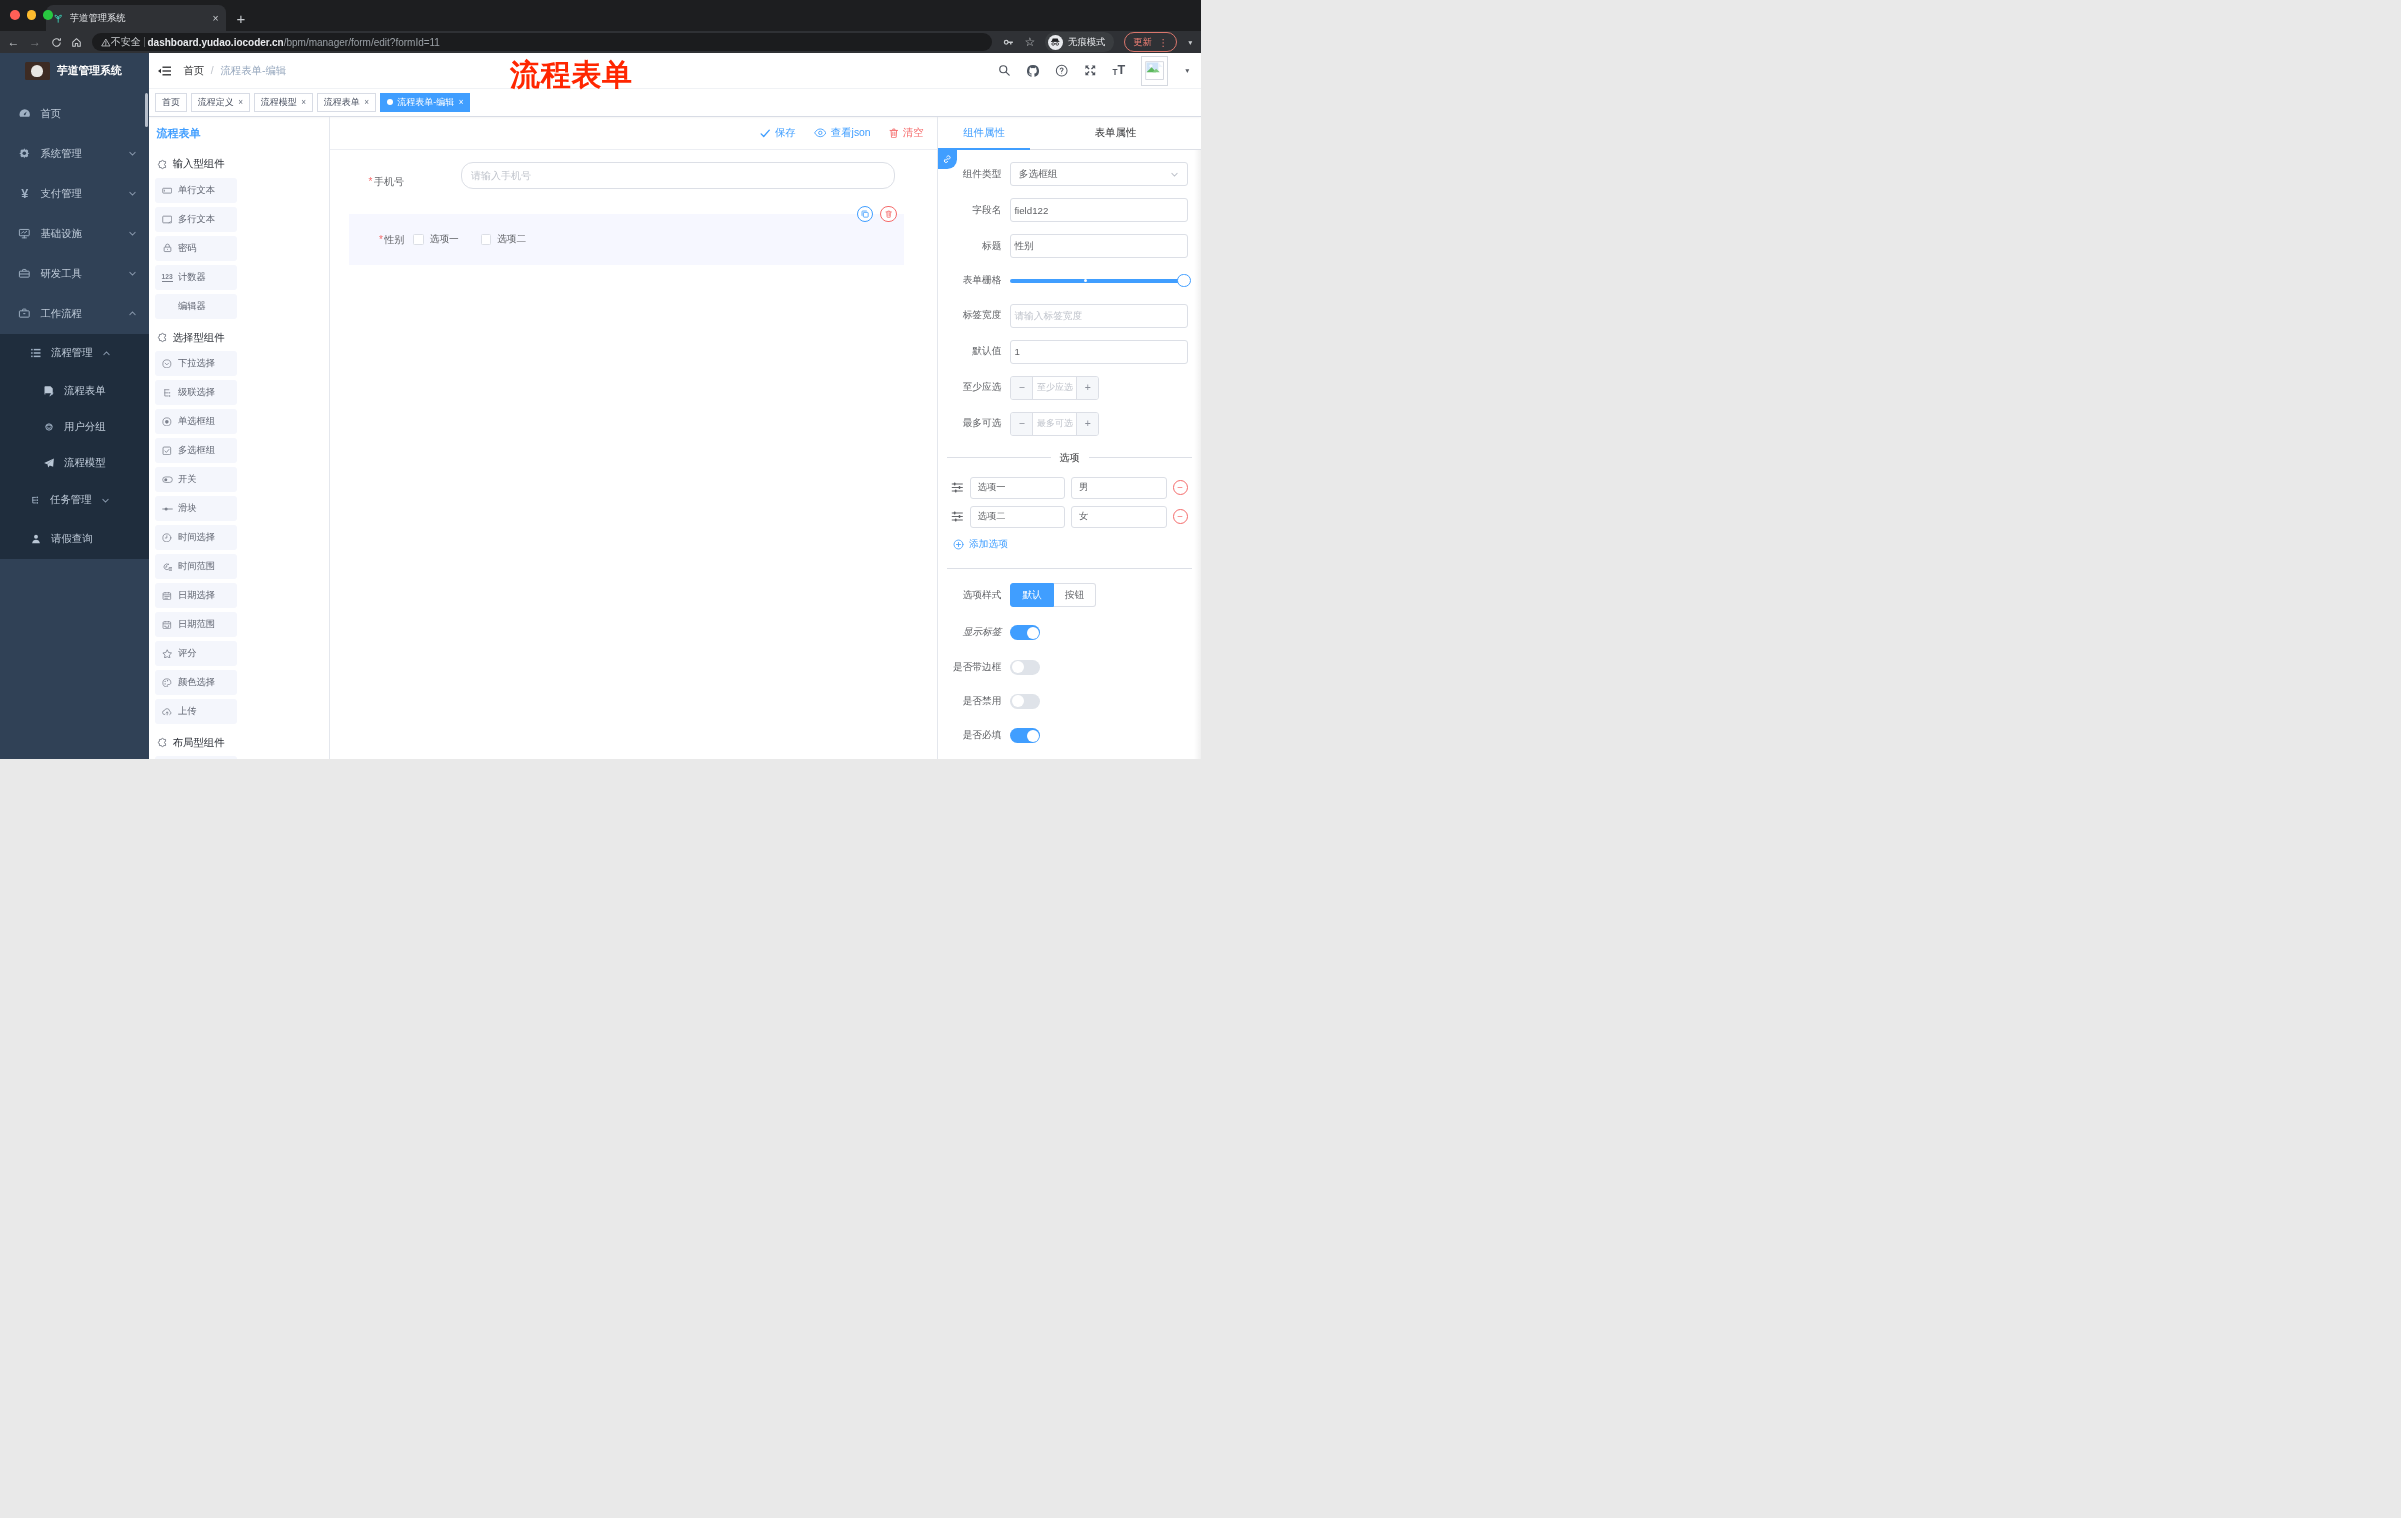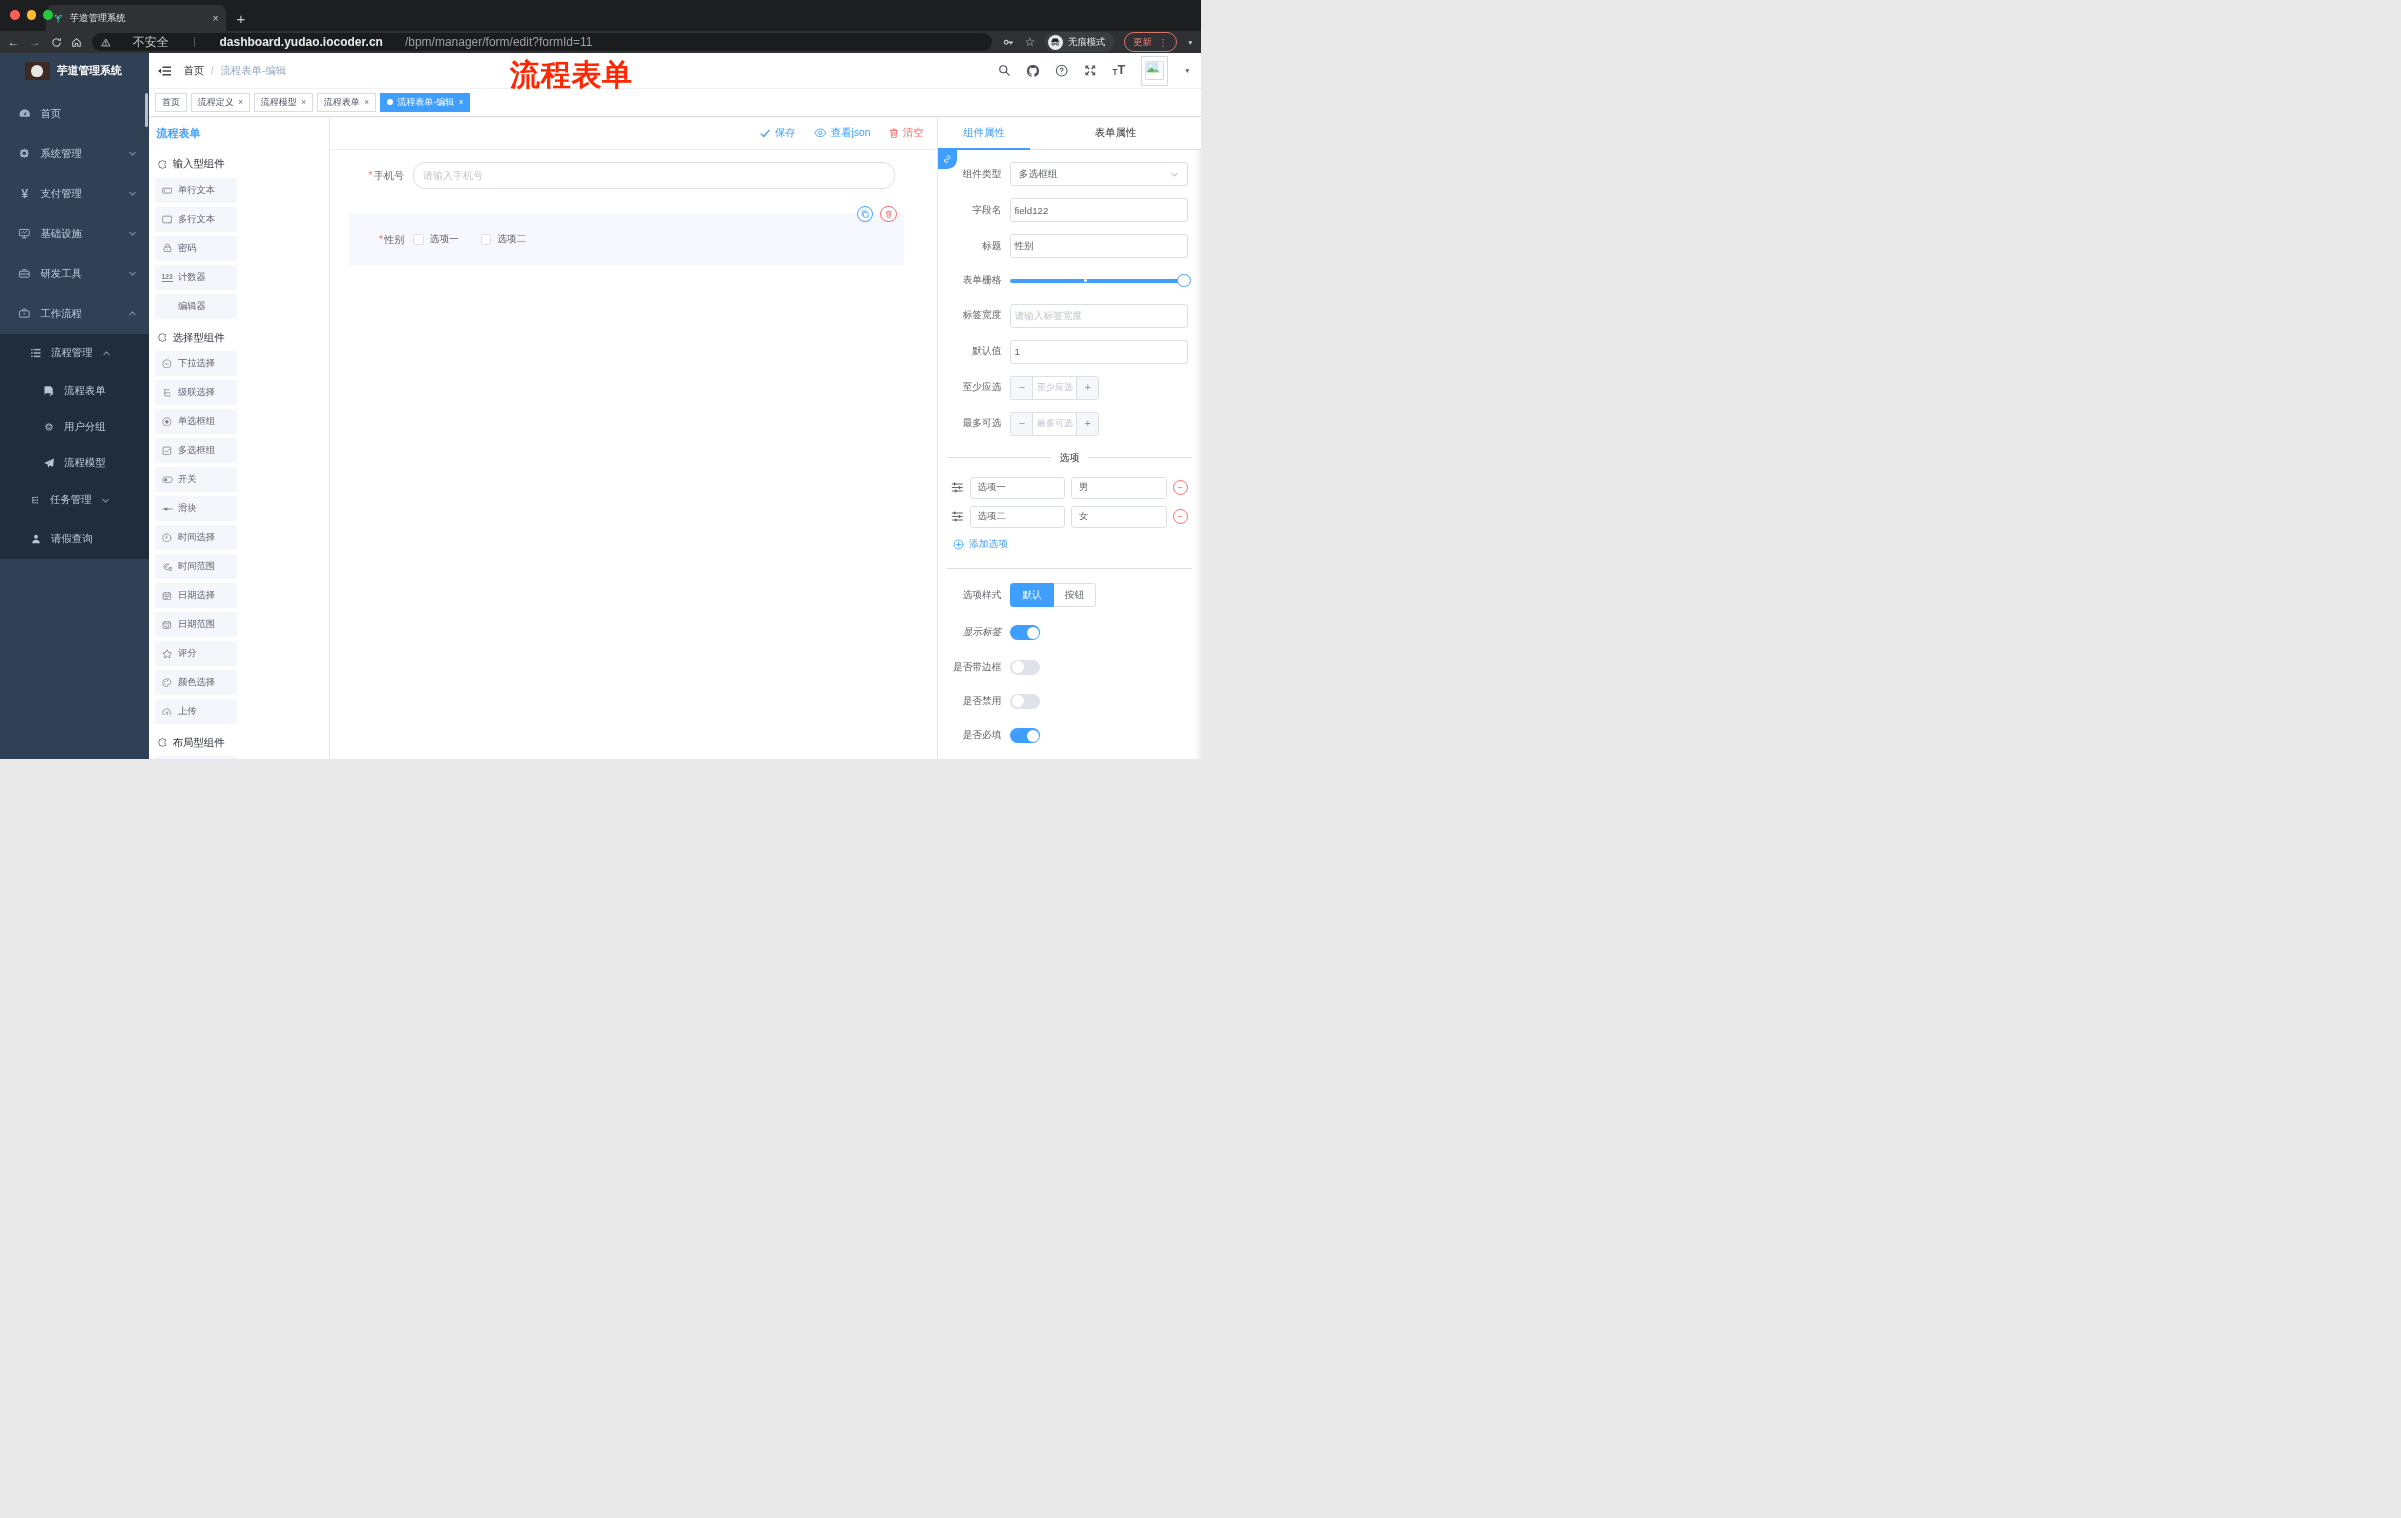--- a/index.html
+++ b/index.html
@@ -14,21 +14,21 @@
   .traffic span { width:9.7px; height:9.7px; border-radius:50%; }
   .t-red{background:#ff5f57}.t-yel{background:#febc2e}.t-grn{background:#28c840}
   .btab { margin-left:46px; width:180px; height:26px; background:#2f3135; border-radius:7.4px 7.4px 0 0;
           display:flex; align-items:center; gap:6px; padding:0 7.4px; color:#e8eaed; font-size:9.3px; }
   .btab-title { flex:1; white-space:nowrap; overflow:hidden; }
   .btab-close { color:#c8cbcf; font-size:10.4px; cursor:default; }
   .newtab { color:#c8cbcf; font-size:15px; margin-left:10.4px; padding-bottom:4.5px; }
   .urlrow { height:22px; background:#2f3135; display:flex; align-items:center; padding:0 7.4px; gap:9.7px; }
   .navic { color:#c7cacd; font-size:12px; line-height:1; }
   .urlpill { flex:1; height:18px; background:#1b1c1e; border-radius:9px; display:flex; align-items:center;
-             padding:0 9px; font-size:12px; gap:22px; min-width:0; }
+             padding:0 9px; font-size:10px; gap:0; min-width:0; }
   .sec-label { color:#c7cacd; }
   .pill-sep { width:0.7px; height:10.4px; background:#55585b; margin:0 3px; }
   .u-host { color:#e8eaed; font-weight:bold; }
   .u-path { color:#9aa0a6; }
   .incog { display:flex; align-items:center; gap:5.2px; background:#3a3d40; border-radius:9.7px; padding:2.2px 9px 2.2px 3px; }
   .incog-circ { width:15px; height:15px; border-radius:50%; background:#e8eaed; display:flex; align-items:center; justify-content:center; }
   .incog-label { color:#e8eaed; font-size:9.3px; }
   .upd { display:flex; align-items:center; gap:6.7px; border:1.1px solid #d9766c; border-radius:10.4px;
          padding:2.2px 8.2px; color:#ee7f74; font-size:9.3px; }
   .upd .dots { letter-spacing:0; font-size:9.7px; }
@@ -94,21 +94,21 @@
   .psec { margin-bottom:12px; }
   .req { color:#f56c6c; margin-right:1.5px; }
 
   
   .canvas { flex:1; display:flex; flex-direction:column; border-right:0.7px solid #e4e7ed; min-width:0; }
   .canvas-toolbar { height:33px; border-bottom:0.7px solid #eceef3; display:flex; align-items:center;
                     justify-content:flex-end; gap:18px; padding:0 13.4px; font-size:10.4px; flex-shrink:0; }
   .cbtn { display:flex; align-items:center; gap:4.5px; cursor:pointer; }
   .cbtn.blue { color:#409eff; } .cbtn.red { color:#f56c6c; }
   .canvas-body { flex:1; position:relative; padding:12px 0 0 0; }
-  .phone-row { display:flex; align-items:center; margin:0 42px 0 0; height:27px; }
+  .phone-row { display:flex; align-items:flex-end; margin:0 42px 0 0; height:27px;gap:48px; }
   .f-label { width:83px; text-align:right; padding-right:9px; font-size:10px; color:#606266; flex-shrink:0; }
   .f-input { flex:1; height:27px; border:0.7px solid #dcdfe6; border-radius:12px; padding:0 9px; font-size:10px;
              color:#606266; font-family:inherit; outline:none; }
   .f-input::placeholder, .pfinput::placeholder, .pinput::placeholder { color:#c0c4cc; }
   .sel-block { margin:25px 33px 0 19.3px; height:51px; background:#f6f7ff; position:relative;
                display:flex; align-items:center; }
   .blk-actions { position:absolute; top:-8.2px; right:7.4px; display:flex; gap:7.4px; }
   .act-circ { width:16.3px; height:16.3px; border-radius:50%; background:#fff; display:flex; align-items:center;
               justify-content:center; }
   .act-copy { border:0.7px solid #409eff; color:#409eff; }

